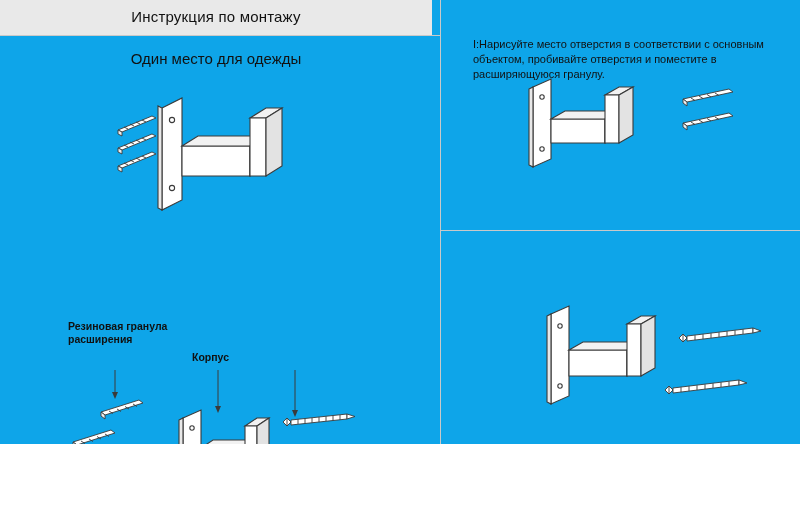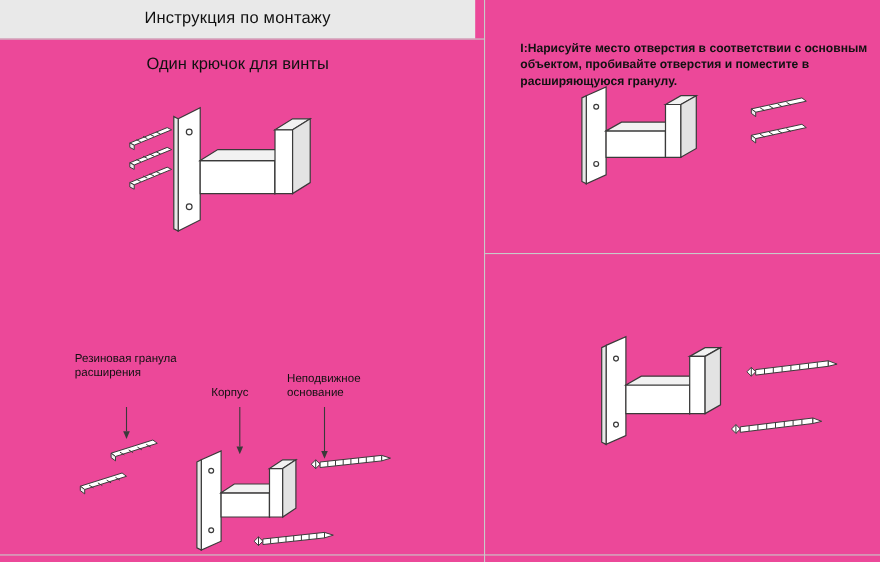--- a/index.html
+++ b/index.html
@@ -7,22 +7,22 @@
     padding: 0;
     background: #ffffff;
   }
   body {
     font-family: "Liberation Sans", sans-serif;
     color: #1a1a1a;
   }
   #page {
     position: relative;
     width: 800px;
-    height: 511px;
-    background: #ec4899;
+    height: 444px;
+    background: #0ea5e9;
     overflow: hidden;
   }
 
   
   .header-band {
     position: absolute;
     left: 0;
     top: 0;
     width: 432px;
     height: 35px;
@@ -82,29 +82,29 @@
     background: #c9c9c9;
   }
 
   
   .step-text {
     position: absolute;
     font-size: 11px;
     line-height: 15px;
     color: #111;
   }
-  #step1-text { left: 473px; top: 37px; width: 322px; font-weight: bold; }
+  #step1-text { left: 473px; top: 37px; width: 322px; }
   #step2-text { left: 473px; top: 238px; width: 322px; }
 
   .callout {
     position: absolute;
     font-size: 10.5px;
     line-height: 13px;
     color: #111;
-    font-weight: normal;
+    font-weight: bold;
   }
   #callout-granule { left: 68px; top: 320px; width: 120px; }
   #callout-body    { left: 192px; top: 351px; width: 70px; }
   #callout-base    { left: 261px; top: 338px; width: 90px; }
 
   
   .illus { position: absolute; }
   #illus-main   { left: 100px; top: 90px; }
   #illus-step1  { left: 505px; top: 75px; }
   #illus-step2  { left: 525px; top: 300px; }
@@ -112,32 +112,31 @@
 
   svg { display: block; }
 </style>
 </head>
 <body>
 
 <div id="page">
 
   <div class="header-band"></div>
   <div class="header-title">Инструкция по монтажу</div>
-  <div class="subtitle">Один крючок для винты</div>
+  <div class="subtitle">Один место для одежды</div>
 
   <div class="divider-h-top"></div>
   <div class="divider-v"></div>
   <div class="divider-h-right"></div>
   <div class="divider-h-bottom"></div>
 
   <div class="step-text" id="step1-text">I:Нарисуйте место отверстия в соответствии с основным объектом, пробивайте отверстия и поместите в расширяющуюся гранулу.</div>
 
   <div class="callout" id="callout-granule">Резиновая гранула расширения</div>
   <div class="callout" id="callout-body">Корпус</div>
-  <div class="callout" id="callout-base">Неподвижное основание</div>
 
   <div class="illus" id="illus-main">
     <svg width="220" height="140" viewBox="0 0 220 140" fill="none" stroke="#3a3a3a" stroke-width="1.1">
 
       <polygon points="62,18 82,8 82,110 62,120" fill="#ffffff"></polygon>
       <polygon points="62,18 62,120 58,118 58,16" fill="#e8e8e8"></polygon>
       <circle cx="72" cy="30" r="2.6" fill="#ffffff"></circle>
       <circle cx="72" cy="98" r="2.6" fill="#ffffff"></circle>
 
       <polygon points="82,56 150,56 150,86 82,86" fill="#ffffff"></polygon>

